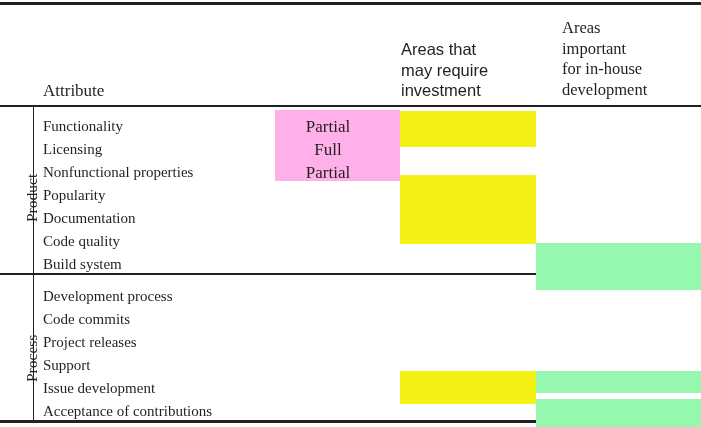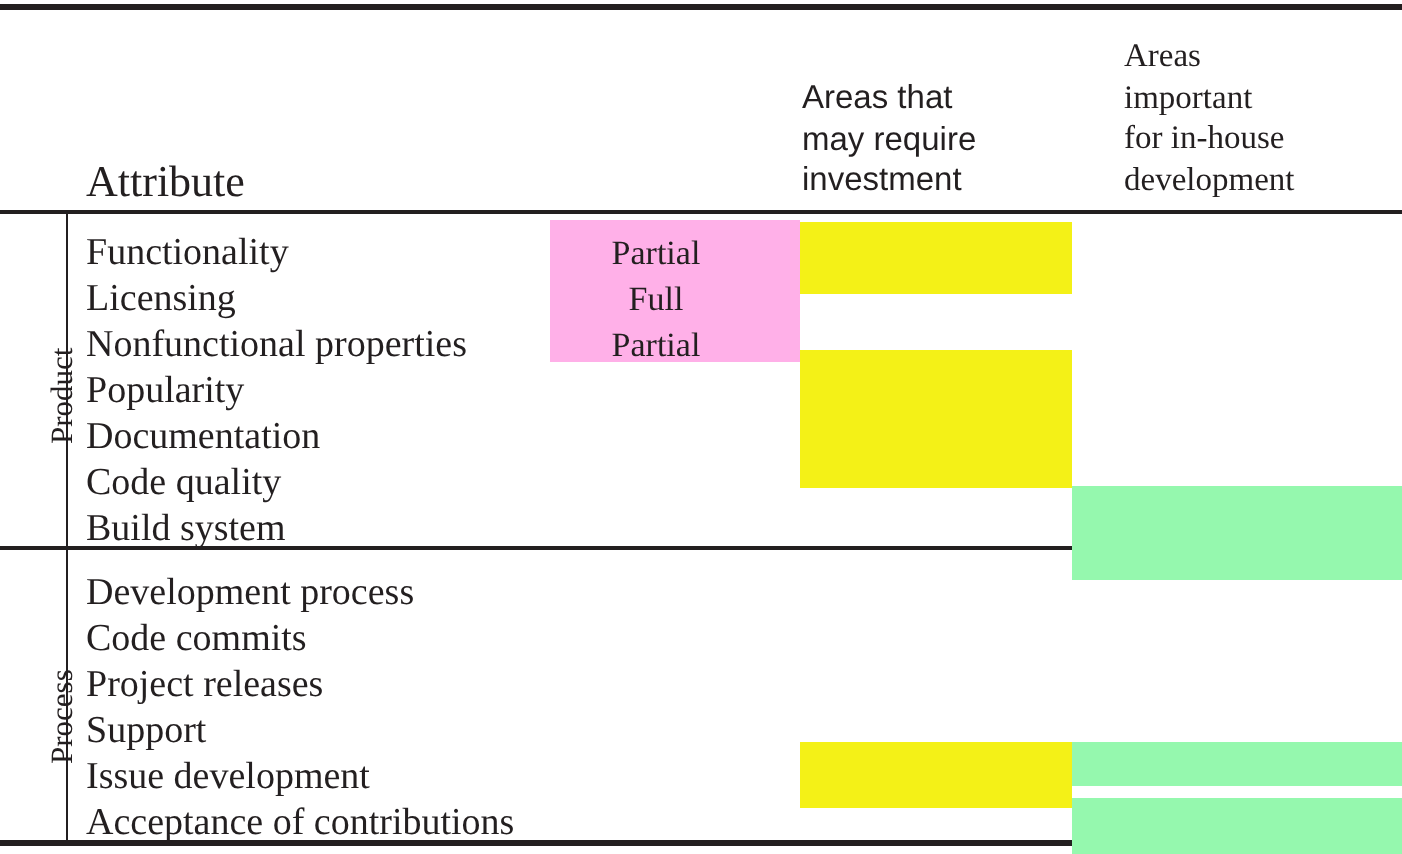--- a/index.html
+++ b/index.html
@@ -48,40 +48,40 @@
     position: absolute;
     z-index: 4;
     font-family: "Liberation Sans", "DejaVu Sans", sans-serif;
     font-size: 16.5px;
     line-height: 20.5px;
     color: #231f20;
     white-space: pre-line;
   }
   .header-cell.attr {
     font-family: "Liberation Serif", "DejaVu Serif", serif;
-    font-size: 22px;
+    font-size: 17px;
   }
 
   
   .group-label {
     position: absolute;
     z-index: 4;
     font-size: 15.5px;
     color: #231f20;
     transform-origin: 0 0;
     transform: rotate(-90deg);
     white-space: nowrap;
   }
 
   
   .attr-label {
     position: absolute;
     left: 43px;
     z-index: 4;
-    font-size: 19px;
+    font-size: 15px;
     line-height: 17px;
     color: #231f20;
     white-space: nowrap;
   }
 
   
   .deal-value {
     position: absolute;
     z-index: 4;
     width: 106px;

